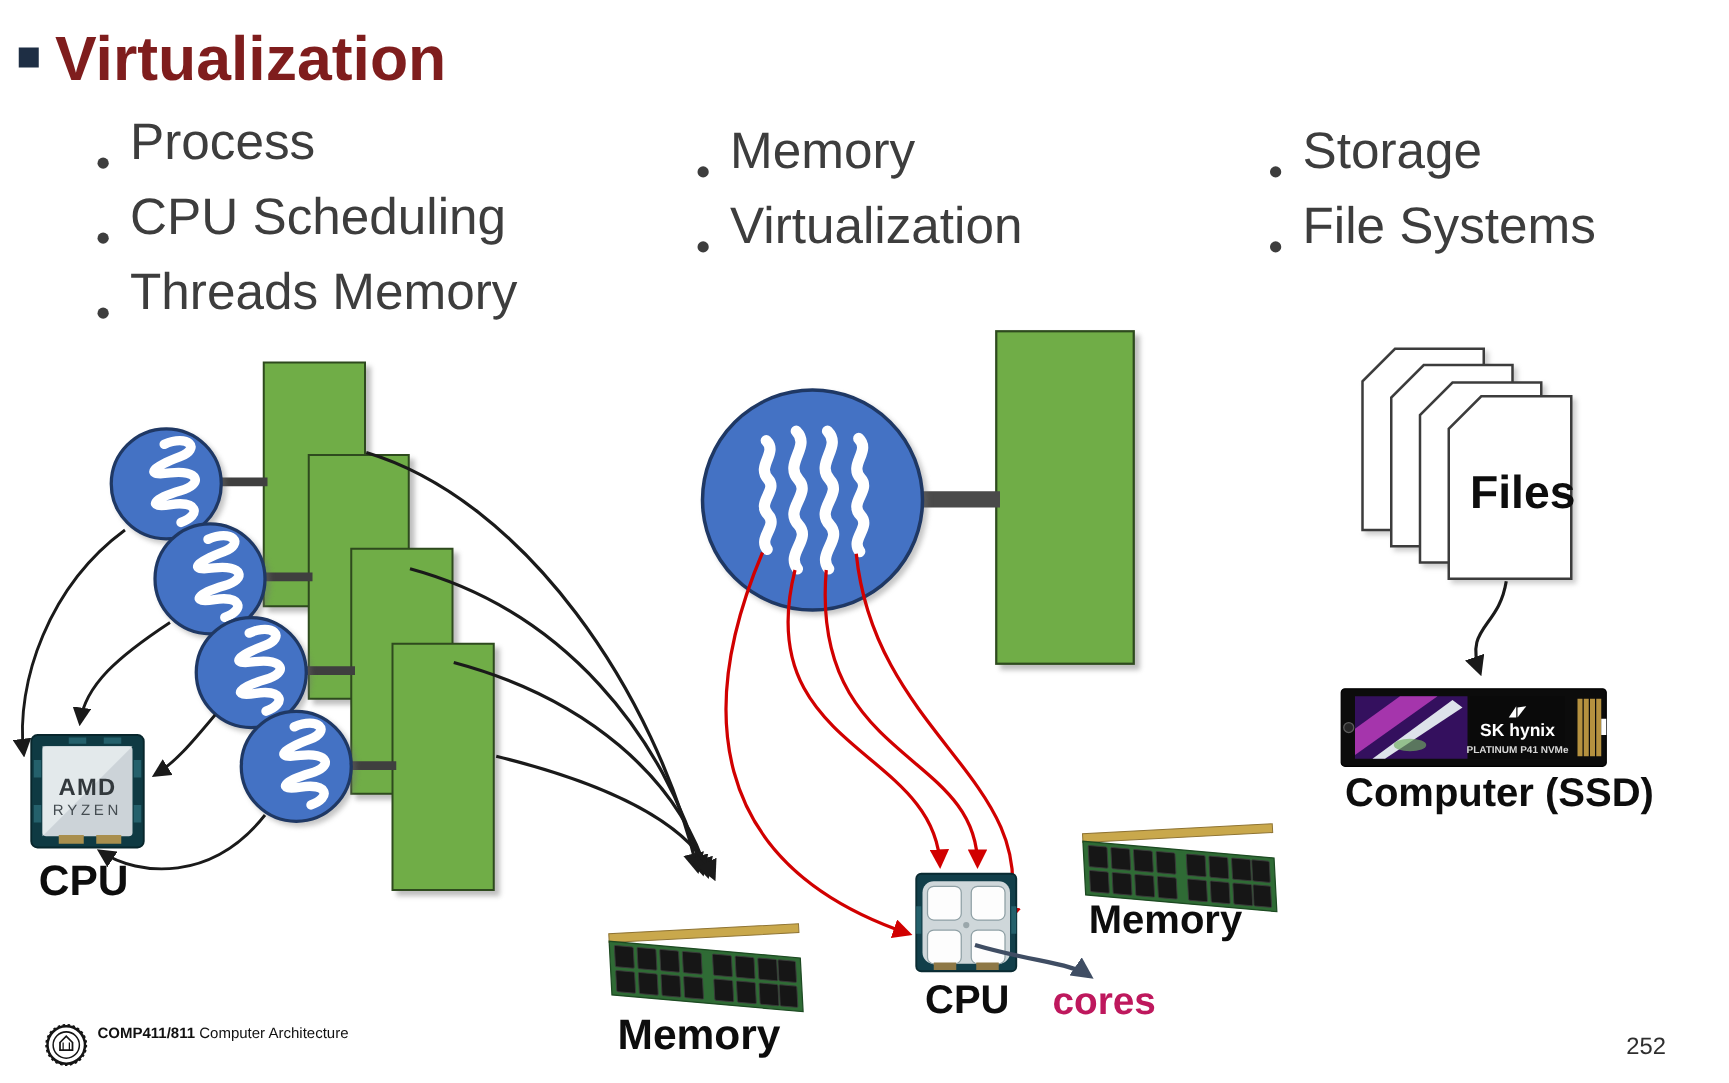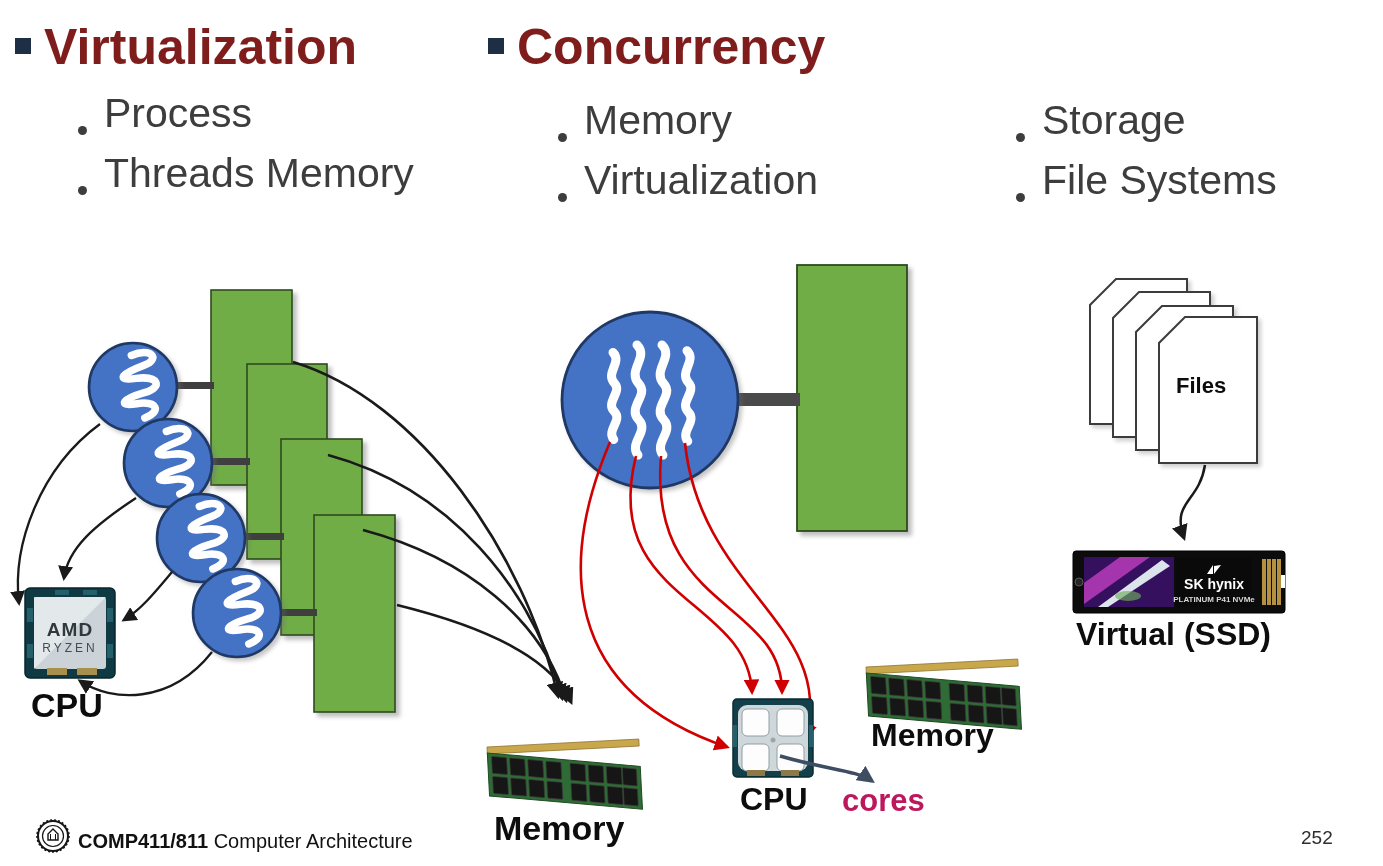--- a/index.html
+++ b/index.html
@@ -8,22 +8,22 @@
   svg.layer{position:absolute;left:0;top:0}
   .hdr{position:absolute;display:flex;align-items:flex-start;gap:13px;
        color:#7f1d1d;font-weight:bold;font-size:50px;line-height:1;white-space:nowrap}
   .hdr .sq{width:16px;height:16px;background:#1e2e44;margin-top:16px;flex:none}
   .blist{position:absolute;list-style:none;margin:0;padding:0}
   .blist li{display:flex;align-items:flex-end;font-size:41px;color:#3d3d3d;
             margin-bottom:17px;line-height:1.05;white-space:nowrap}
   .blist .dot{width:9px;height:9px;border-radius:50%;background:#3d3d3d;
               margin-right:17px;flex:none}
   .lbl{position:absolute;font-weight:bold;color:#0d0d0d;line-height:1;white-space:nowrap}
-  .footer{position:absolute;left:36px;top:819px;display:flex;align-items:flex-end;
-          gap:8px;font-size:20px;color:#111;white-space:nowrap}
+  .footer{position:absolute;left:36px;top:819px;display:flex;align-items:flex-start;
+          gap:8px;font-size:12px;color:#111;white-space:nowrap}
   .footer strong{font-weight:bold}
   .pagenum{position:absolute;left:1301px;top:827px;font-size:19px;
            font-weight:normal;color:#2e2e2e}
 </style>
 </head>
 <body>
 
 <div class="slide">
 
   <svg class="layer" width="1383" height="866" viewBox="0 0 1383 866">
@@ -223,29 +223,29 @@
         </g>
         <rect x="1281" y="575" width="4" height="13" fill="#ffffff"></rect>
       </g>
     </g>
   </svg>
 
   <div class="hdr" style="left:15px;top:22px">
     <span class="sq"></span>
     <span>Virtualization</span>
   </div>
-  <div class="hdr" style="left:488px;top:22px">
-    <span class="sq"></span>
-    <span>Concurrency</span>
-  </div>
 
   <ul class="blist" style="left:78px;top:92px">
     <li>
         <span class="dot"></span>
         <span>Process</span>
+      </li>
+    <li>
+        <span class="dot"></span>
+        <span>CPU Scheduling</span>
       </li>
     <li>
         <span class="dot"></span>
         <span>Threads Memory</span>
       </li>
   </ul>
   <ul class="blist" style="left:558px;top:99px">
     <li>
         <span class="dot"></span>
         <span>Memory</span>
@@ -264,22 +264,22 @@
         <span class="dot"></span>
         <span>File Systems</span>
       </li>
   </ul>
 
   <div class="lbl" style="left:31px;top:688px;font-size:34px">CPU</div>
   <div class="lbl" style="left:494px;top:811px;font-size:34px">Memory</div>
   <div class="lbl" style="left:740px;top:783px;font-size:32px">CPU</div>
   <div class="lbl" style="left:842px;top:785px;font-size:31px;color:#be185d">cores</div>
   <div class="lbl" style="left:871px;top:719px;font-size:32px">Memory</div>
-  <div class="lbl" style="left:1176px;top:375px;font-size:22px">Files</div>
-  <div class="lbl" style="left:1076px;top:618px;font-size:32px">Virtual (SSD)</div>
+  <div class="lbl" style="left:1176px;top:375px;font-size:37px">Files</div>
+  <div class="lbl" style="left:1076px;top:618px;font-size:32px">Computer (SSD)</div>
 
   <div class="footer">
     <svg width="34" height="34" viewBox="0 0 34 34">
       <circle cx="17" cy="17" r="15" fill="#ffffff" stroke="#151515" stroke-width="2"></circle>
       <circle cx="17" cy="17" r="16" fill="none" stroke="#151515" stroke-width="1.6" stroke-dasharray="2 2"></circle>
       <circle cx="17" cy="17" r="10.5" fill="none" stroke="#151515" stroke-width="1.2"></circle>
       <path d="M 12 21 v-6 l 5,-5 l 5,5 v6 z" fill="none" stroke="#151515" stroke-width="1.4"></path>
       <line x1="14.5" y1="15" x2="14.5" y2="21" stroke="#151515" stroke-width="1"></line>
       <line x1="19.5" y1="15" x2="19.5" y2="21" stroke="#151515" stroke-width="1"></line>
     </svg>

